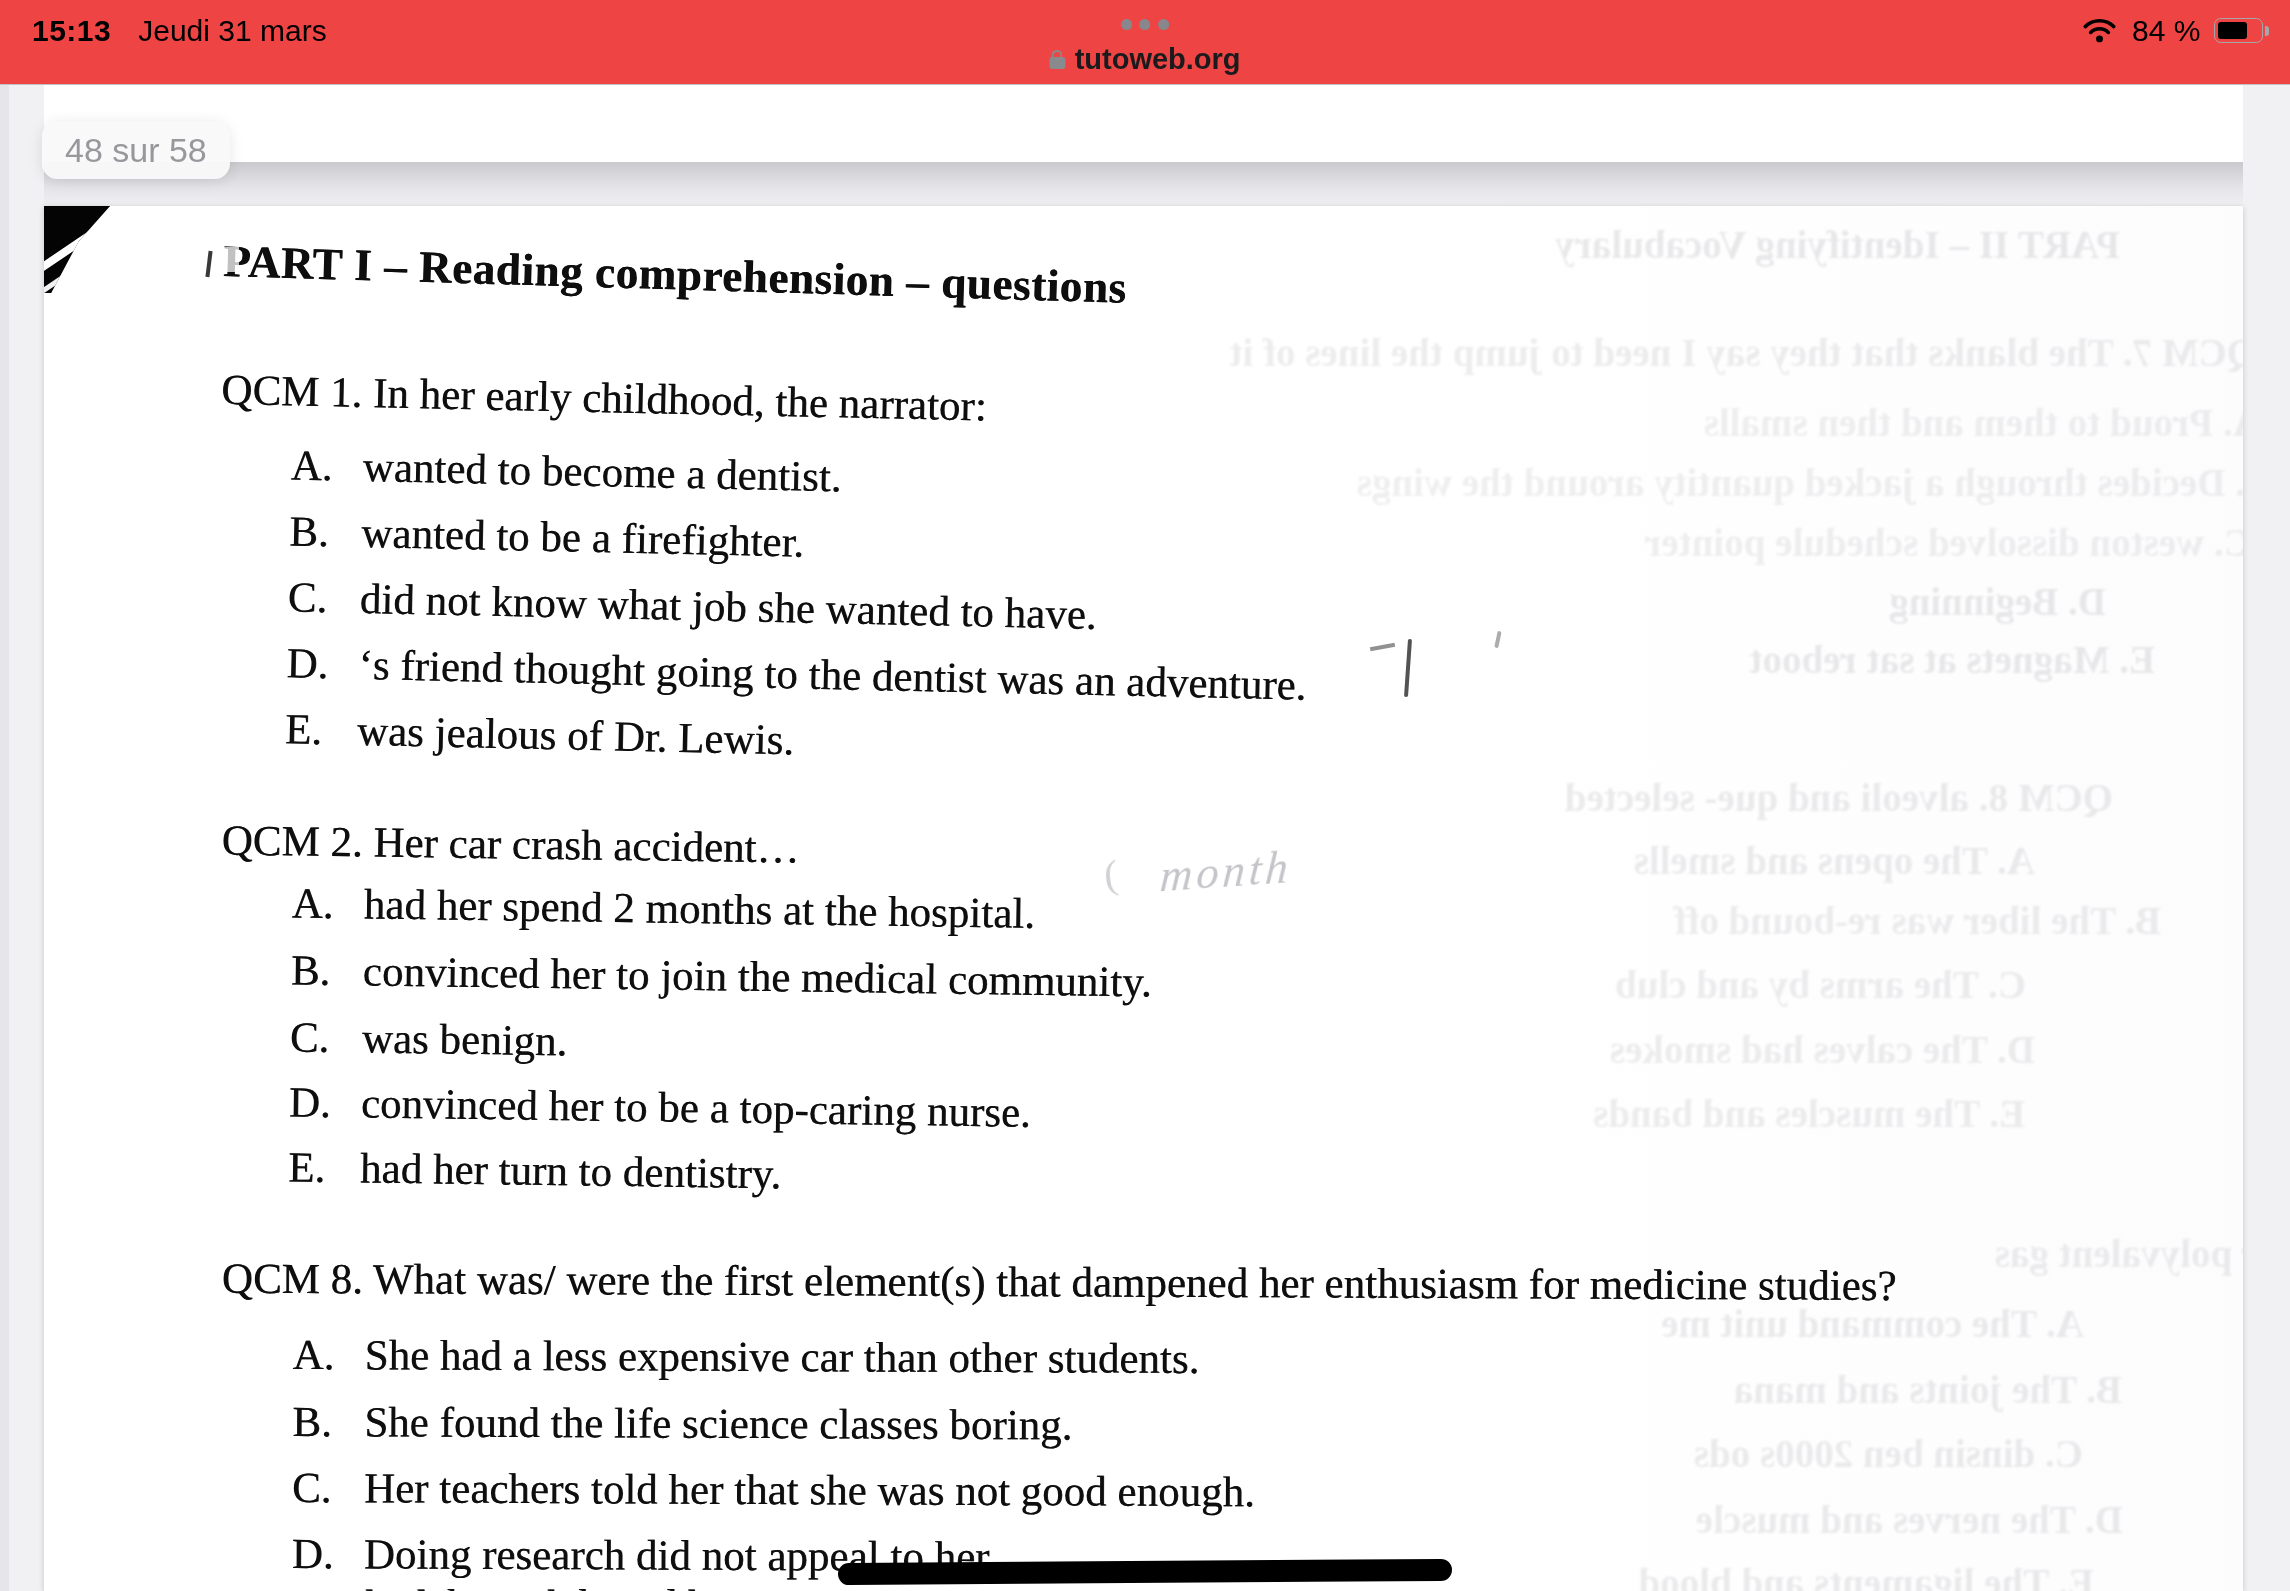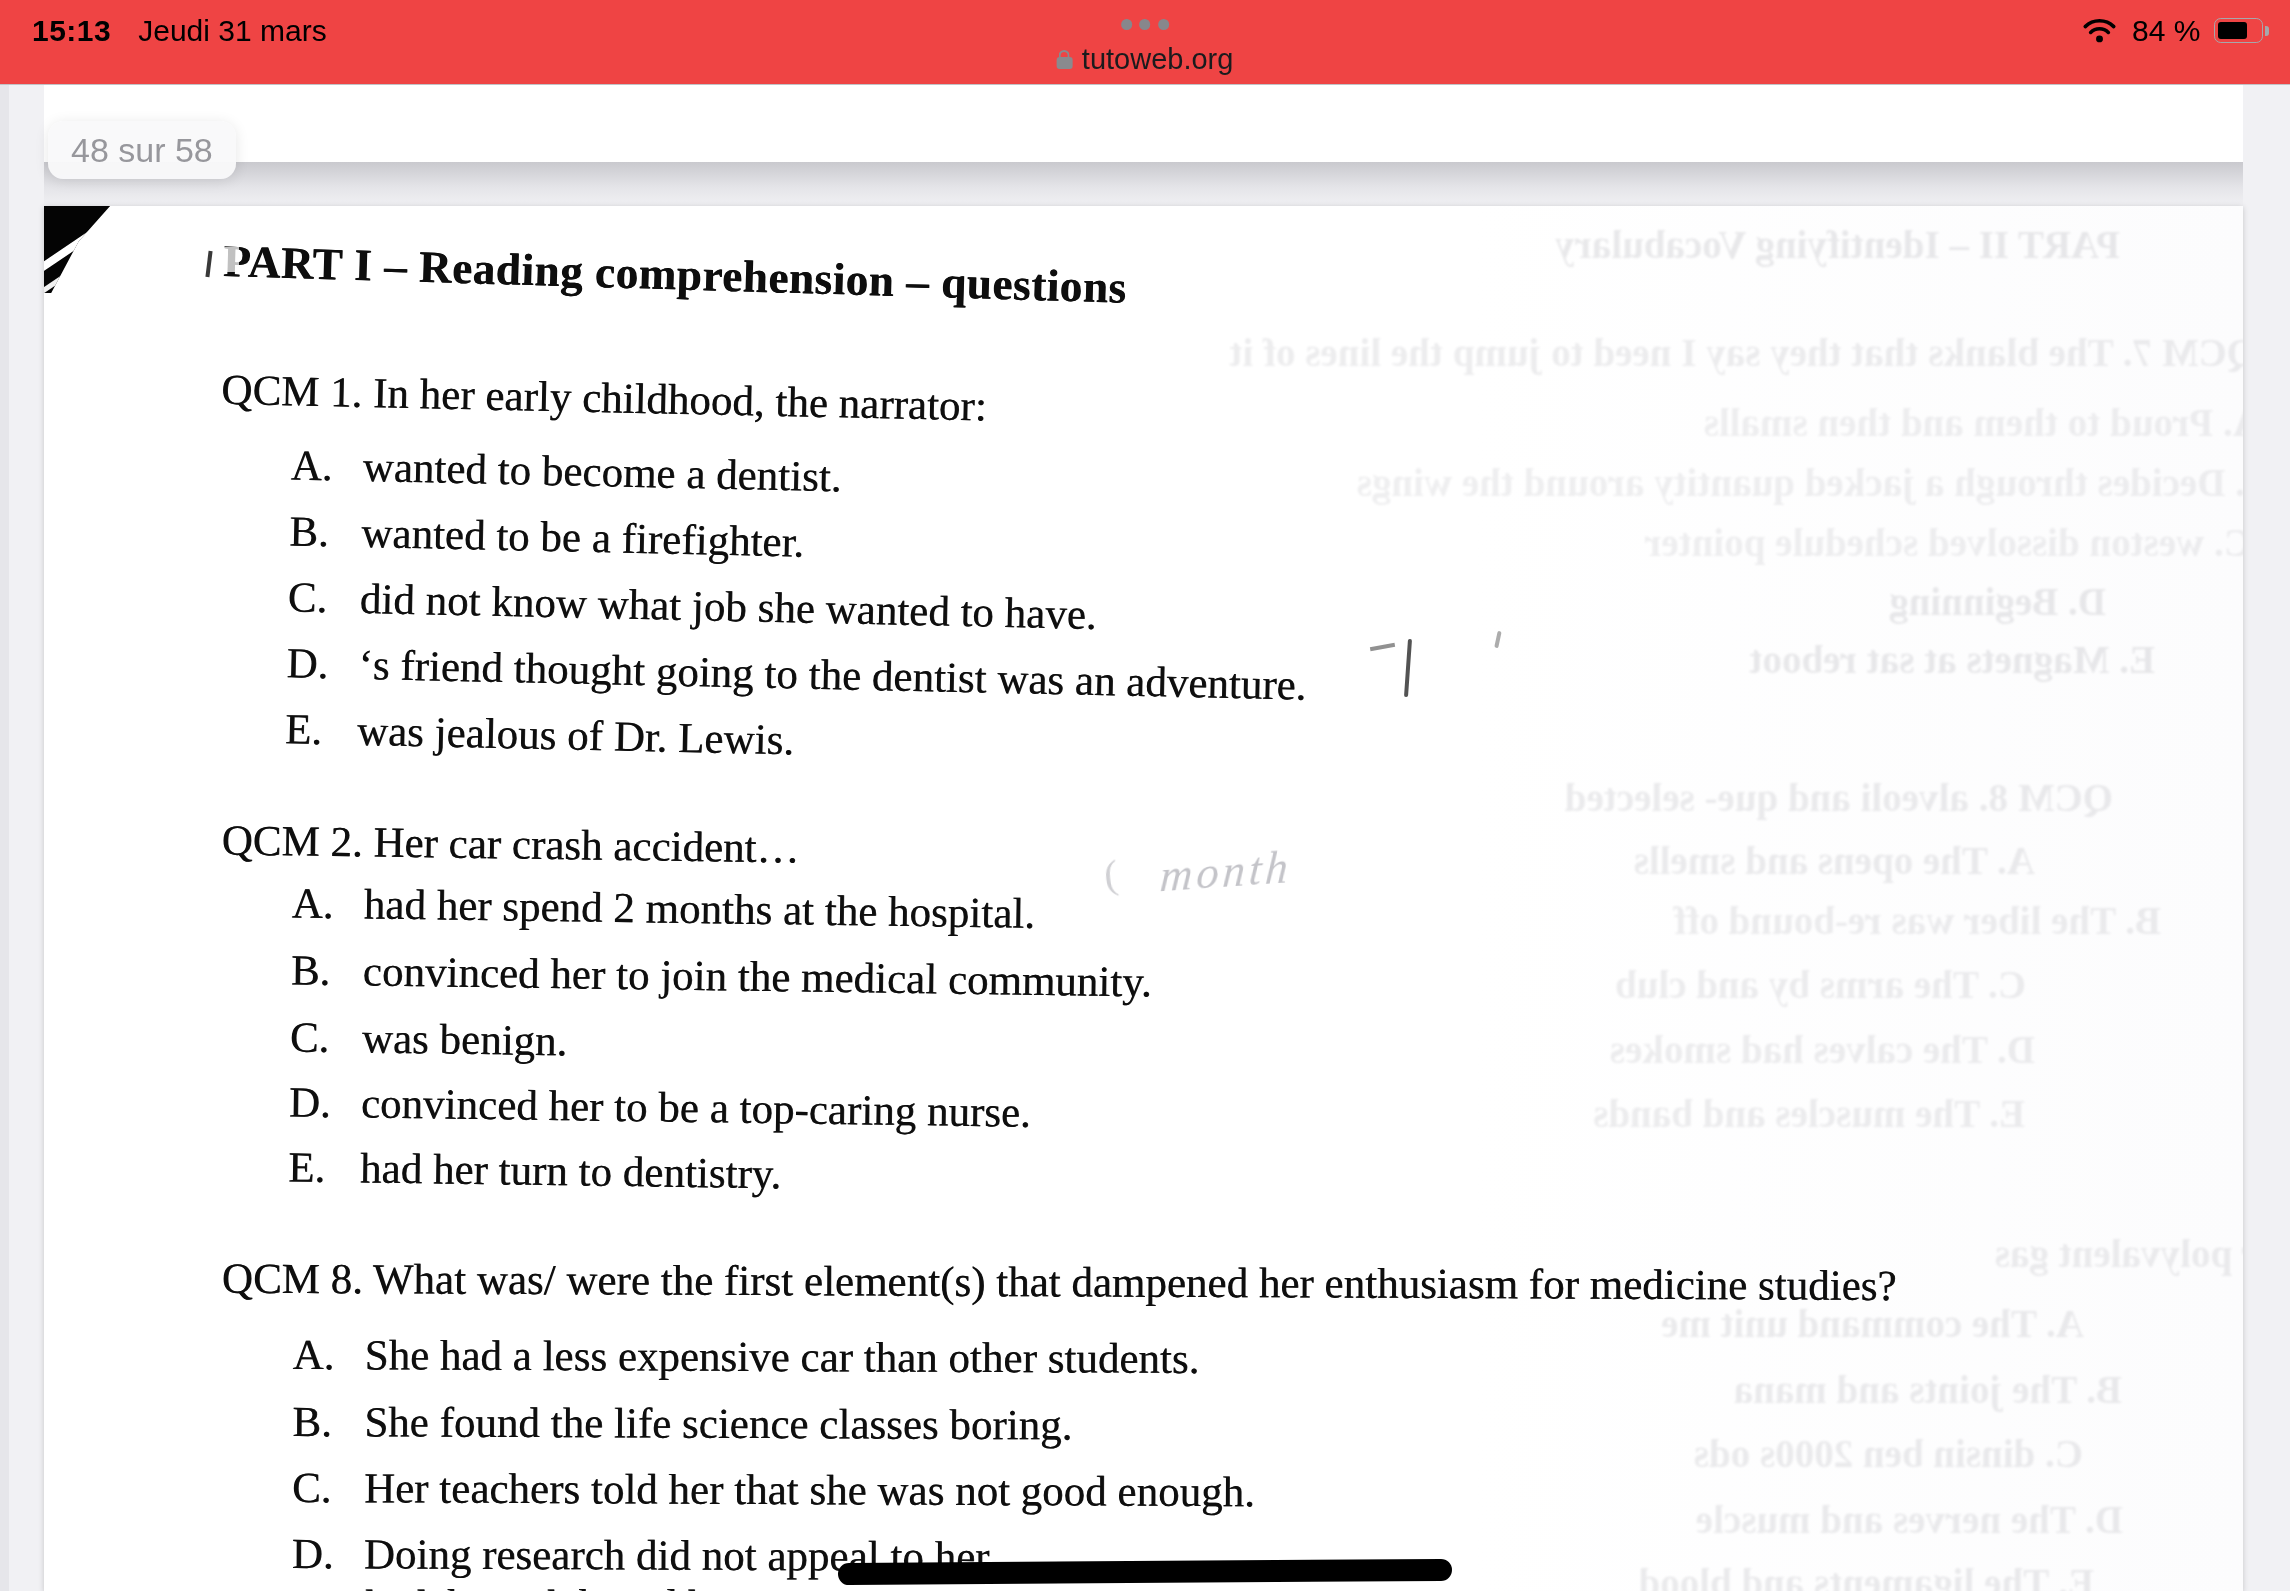--- a/index.html
+++ b/index.html
@@ -18,39 +18,39 @@
   .sb-time{font-weight:bold;letter-spacing:0.5px;}
   .sb-date{font-weight:normal;}
   .tab-dots{position:absolute;left:50%;top:19.4px;transform:translateX(-50%);display:flex;gap:7.8px;cursor:pointer;}
   .tab-dots i{width:10.7px;height:10.7px;border-radius:50%;background:#87878c;display:block;}
   .urlrow{
     position:absolute;left:50%;top:43px;transform:translateX(-50%);
     display:flex;align-items:center;gap:9.7px;cursor:pointer;
   }
   .lock{position:relative;width:15.5px;height:12.6px;background:#8a8a8e;border-radius:2.9px;margin-top:6.8px;}
   .lock:before{content:"";position:absolute;left:2.4px;top:-6.8px;width:10.7px;height:9.7px;border:2.4px solid #8a8a8e;border-bottom:none;border-radius:5.8px 5.8px 0 0;box-sizing:border-box;}
-  .urltext{font-size:29px;color:#1b1b1d;}
+  .urltext{font-size:29px;color:#1b1b1d;font-weight:bold;}
   .sb-right{position:absolute;right:27px;top:13.6px;display:flex;align-items:center;gap:13.6px;}
   .battpct{font-size:30px;color:#000;}
   .batt{position:relative;width:47px;height:23px;border:1.9px solid #a7a7ab;border-radius:6.8px;}
   .batt-fill{position:absolute;left:2.9px;top:2.9px;bottom:2.9px;width:62%;background:#000;border-radius:2.9px;}
   .batt-nub{position:absolute;right:-6.8px;top:6.8px;width:3.9px;height:9.7px;background:#a7a7ab;border-radius:0 2.9px 2.9px 0;}
   .wifi{display:block;}
 
   
   .left-strip{position:absolute;left:0;top:85px;width:8.7px;bottom:0;background:#e6e6ea;}
   .prev-page{
     position:absolute;left:44px;top:85px;width:2199px;height:77px;background:#fff;
   }
   .page-gap{
     position:absolute;left:44px;top:162px;width:2199px;height:45px;
     background:linear-gradient(to bottom,#c9c9ce,#e4e4e8 55%,#f1f1f4);
   }
   .page-badge{
-    position:absolute;left:48px;top:121px;z-index:40;
+    position:absolute;left:42px;top:121px;z-index:40;
     background:rgba(249,249,250,.95);border-radius:15.5px;
     padding:9.7px 23px;font-size:34px;color:#97979c;
     box-shadow:0 1.9px 13.6px rgba(0,0,0,.10);
   }
   
   .page{
     position:absolute;left:44px;top:206px;width:2199px;height:1386px;
     background:linear-gradient(to right,#ffffff 65%,#fcfcfd);overflow:hidden;
     box-shadow:0 1px 5.8px rgba(0,0,0,.18);
   }

